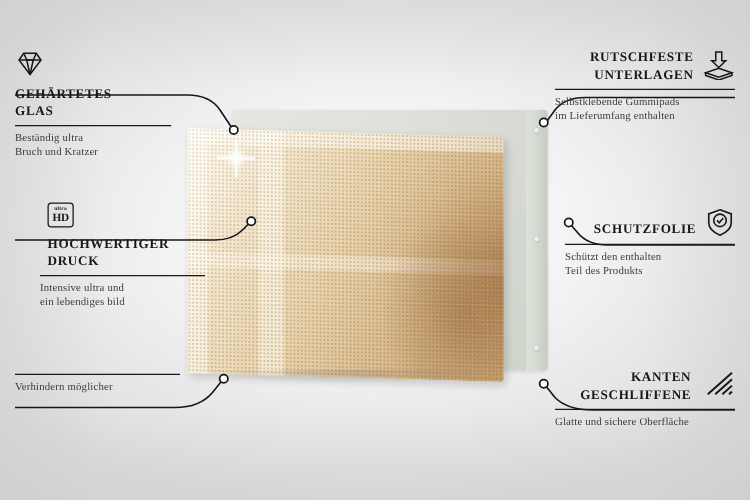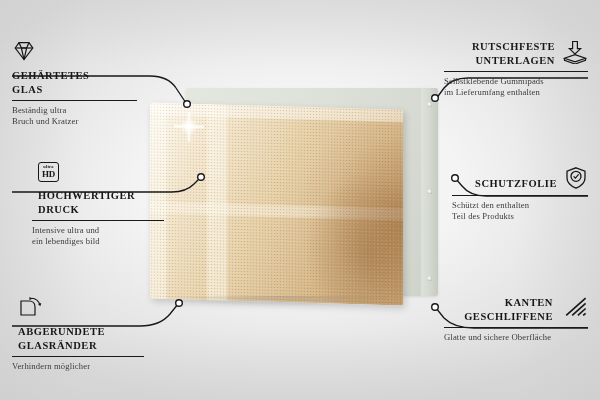--- a/index.html
+++ b/index.html
@@ -202,34 +202,20 @@
       <div class="title">HOCHWERTIGER</div>
       <div class="title">DRUCK</div>
     </div>
   </div>
   <div class="rule" style="width:132px; margin-left:-6px;"></div>
   <div class="sub" style="margin-left:-6px;">Intensive ultra und</div>
   <div class="sub" style="margin-top:0; margin-left:-6px;">ein lebendiges bild</div>
 </div>
 
 <div class="callout left" style="left:18px; top:296px; width:140px;">
-  <div class="head">
-    <svg class="ico" width="26" height="22" viewBox="0 0 26 22">
-      <g fill="none" stroke="#17171a" stroke-width="1.2">
-        <path d="M3 5 H11 Q17 5 17 11 V19 H3 Z"></path>
-        <path d="M13.5 2.2 Q20 2.6 22 9" stroke-width="1.1"></path>
-        <path d="M11.3 1 L14.4 2.4 L11.6 4.2" fill="#17171a" stroke="none"></path>
-        <path d="M23.3 7 L22.3 10.2 L20 8" fill="#17171a" stroke="none"></path>
-      </g>
-    </svg>
-    <div>
-      <div class="title">ABGERUNDETE</div>
-      <div class="title">GLASRÄNDER</div>
-    </div>
-  </div>
   <div class="rule" style="width:132px; margin-left:-6px;"></div>
   <div class="sub" style="margin-left:-6px;">Verhindern möglicher</div>
 </div>
 
 <div class="callout right" style="left:444px; top:40px; width:144px;">
   <div class="head">
     <svg class="ico" width="26" height="24" viewBox="0 0 26 24">
       <g fill="none" stroke="#17171a" stroke-width="1.2">
         <path d="M10.6 1.5 H15.4 V8.6 H18.6 L13 14 L7.4 8.6 H10.6 Z"></path>
         <path d="M13 14.6 L23.5 18.2 L13 21.8 L2.5 18.2 Z"></path>

